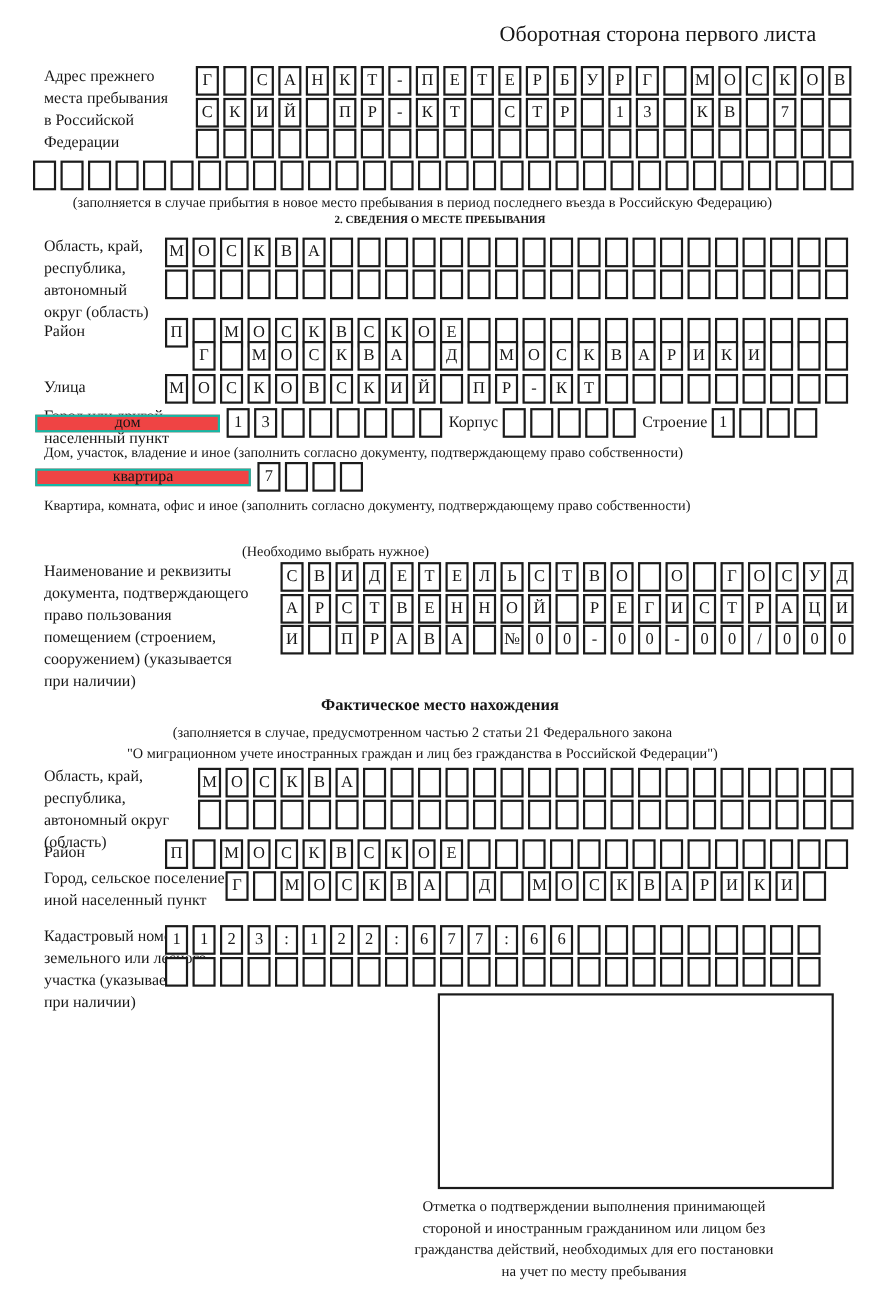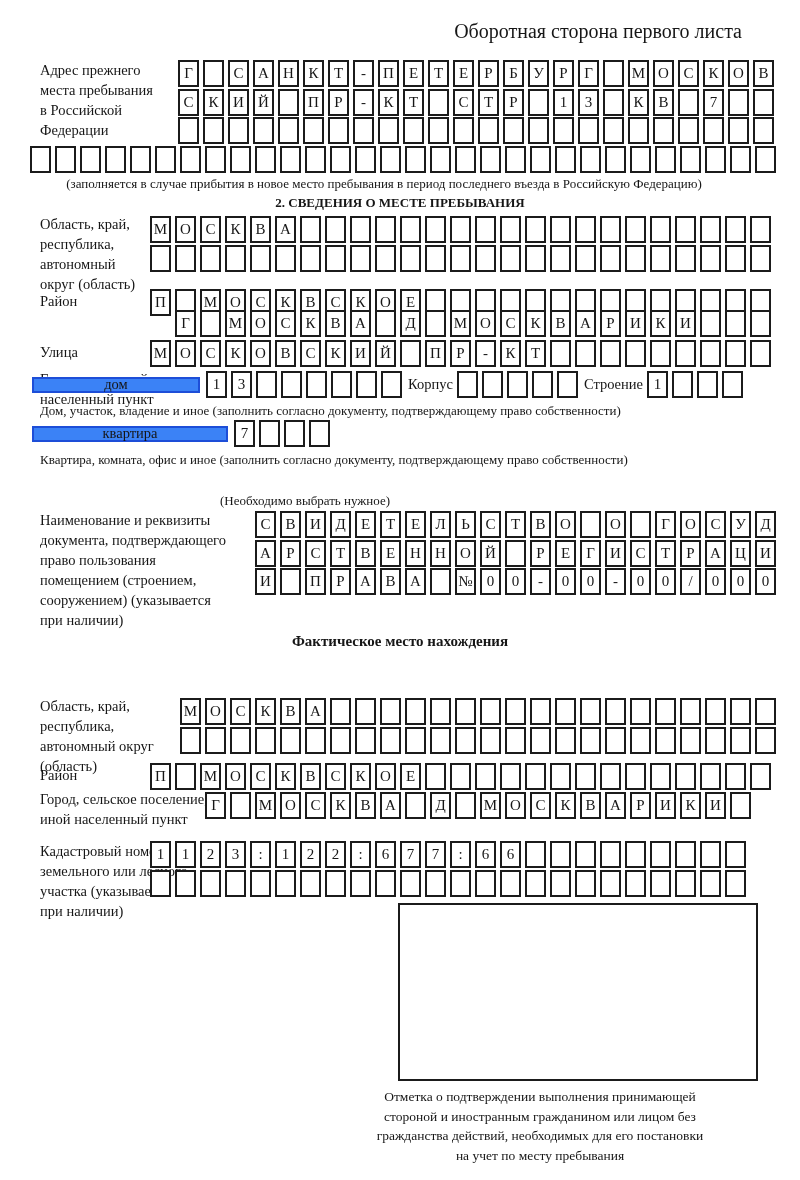--- a/index.html
+++ b/index.html
@@ -3,33 +3,33 @@
 <meta charset="utf-8">
 <style>
   html,body{margin:0;padding:0;background:#fff;}
   .page{
     position:relative;width:800px;height:1180px;background:#fff;overflow:hidden;
     font-family:"Liberation Serif","DejaVu Serif",serif;color:#161616;
   }
   .abs{position:absolute;}
   .header-note{top:20px;right:58px;font-size:20px;}
   .field-label{font-size:14.5px;line-height:20px;white-space:pre-line;}
-  .sec-title{width:800px;text-align:center;font-weight:bold;font-size:13px;}
+  .sec-title{width:800px;text-align:center;font-weight:bold;font-size:10px;}
   .note{font-size:13px;}
   .note-center{width:768px;text-align:center;font-size:13px;}
   .cellrow{display:flex;}
   .rows .cellrow + .cellrow{margin-top:1.5px;}
   .cell{
     box-sizing:border-box;flex:0 0 auto;width:21px;height:27px;border:2px solid #1b1b1b;
     margin-right:4px;display:flex;align-items:center;justify-content:center;
     font-size:15px;background:#fff;
   }
   .wide-box{
-    box-sizing:border-box;height:16px;border:2px solid #1d4ed8;display:flex;
-    align-items:center;justify-content:center;font-size:14.5px;background:#3b82f6;
+    box-sizing:border-box;height:16px;border:2px solid #14b8a6;display:flex;
+    align-items:center;justify-content:center;font-size:14.5px;background:#ef4444;
   }
   .inline-row{display:flex;align-items:center;}
   .inline-label{font-size:14.5px;white-space:nowrap;}
   .checkbox{
     box-sizing:border-box;width:25px;height:27px;border:2px solid #1b1b1b;display:flex;
     align-items:center;justify-content:center;font-size:15px;background:#fff;flex:0 0 auto;
   }
   .stamp-box{box-sizing:border-box;width:360px;height:178px;border:2px solid #1b1b1b;background:#fff;}
   .stamp-caption{width:440px;text-align:center;font-size:13.5px;line-height:19.5px;white-space:pre-line;}
   .pre-center{text-align:center;white-space:pre-line;line-height:19px;}
@@ -424,20 +424,22 @@
         <div class="cell">0</div>
         <div class="cell">0</div>
         <div class="cell">/</div>
         <div class="cell">0</div>
         <div class="cell">0</div>
         <div class="cell">0</div>
       </div>
   </div>
 
   <div class="abs sec-title" style="left:0;top:633px;font-size:15px;">Фактическое место нахождения</div>
+  <div class="abs note-center pre-center" style="left:0;top:656px;">(заполняется в случае, предусмотренном частью 2 статьи 21 Федерального закона
+"О миграционном учете иностранных граждан и лиц без гражданства в Российской Федерации")</div>
 
   <div class="abs field-label" style="left:40px;top:696px;">Область, край,
 республика,
 автономный округ
 (область)</div>
   <div class="abs rows" style="left:180px;top:698px;">
     <div class="cellrow">
         <div class="cell">М</div>
         <div class="cell">О</div>
         <div class="cell">С</div>

